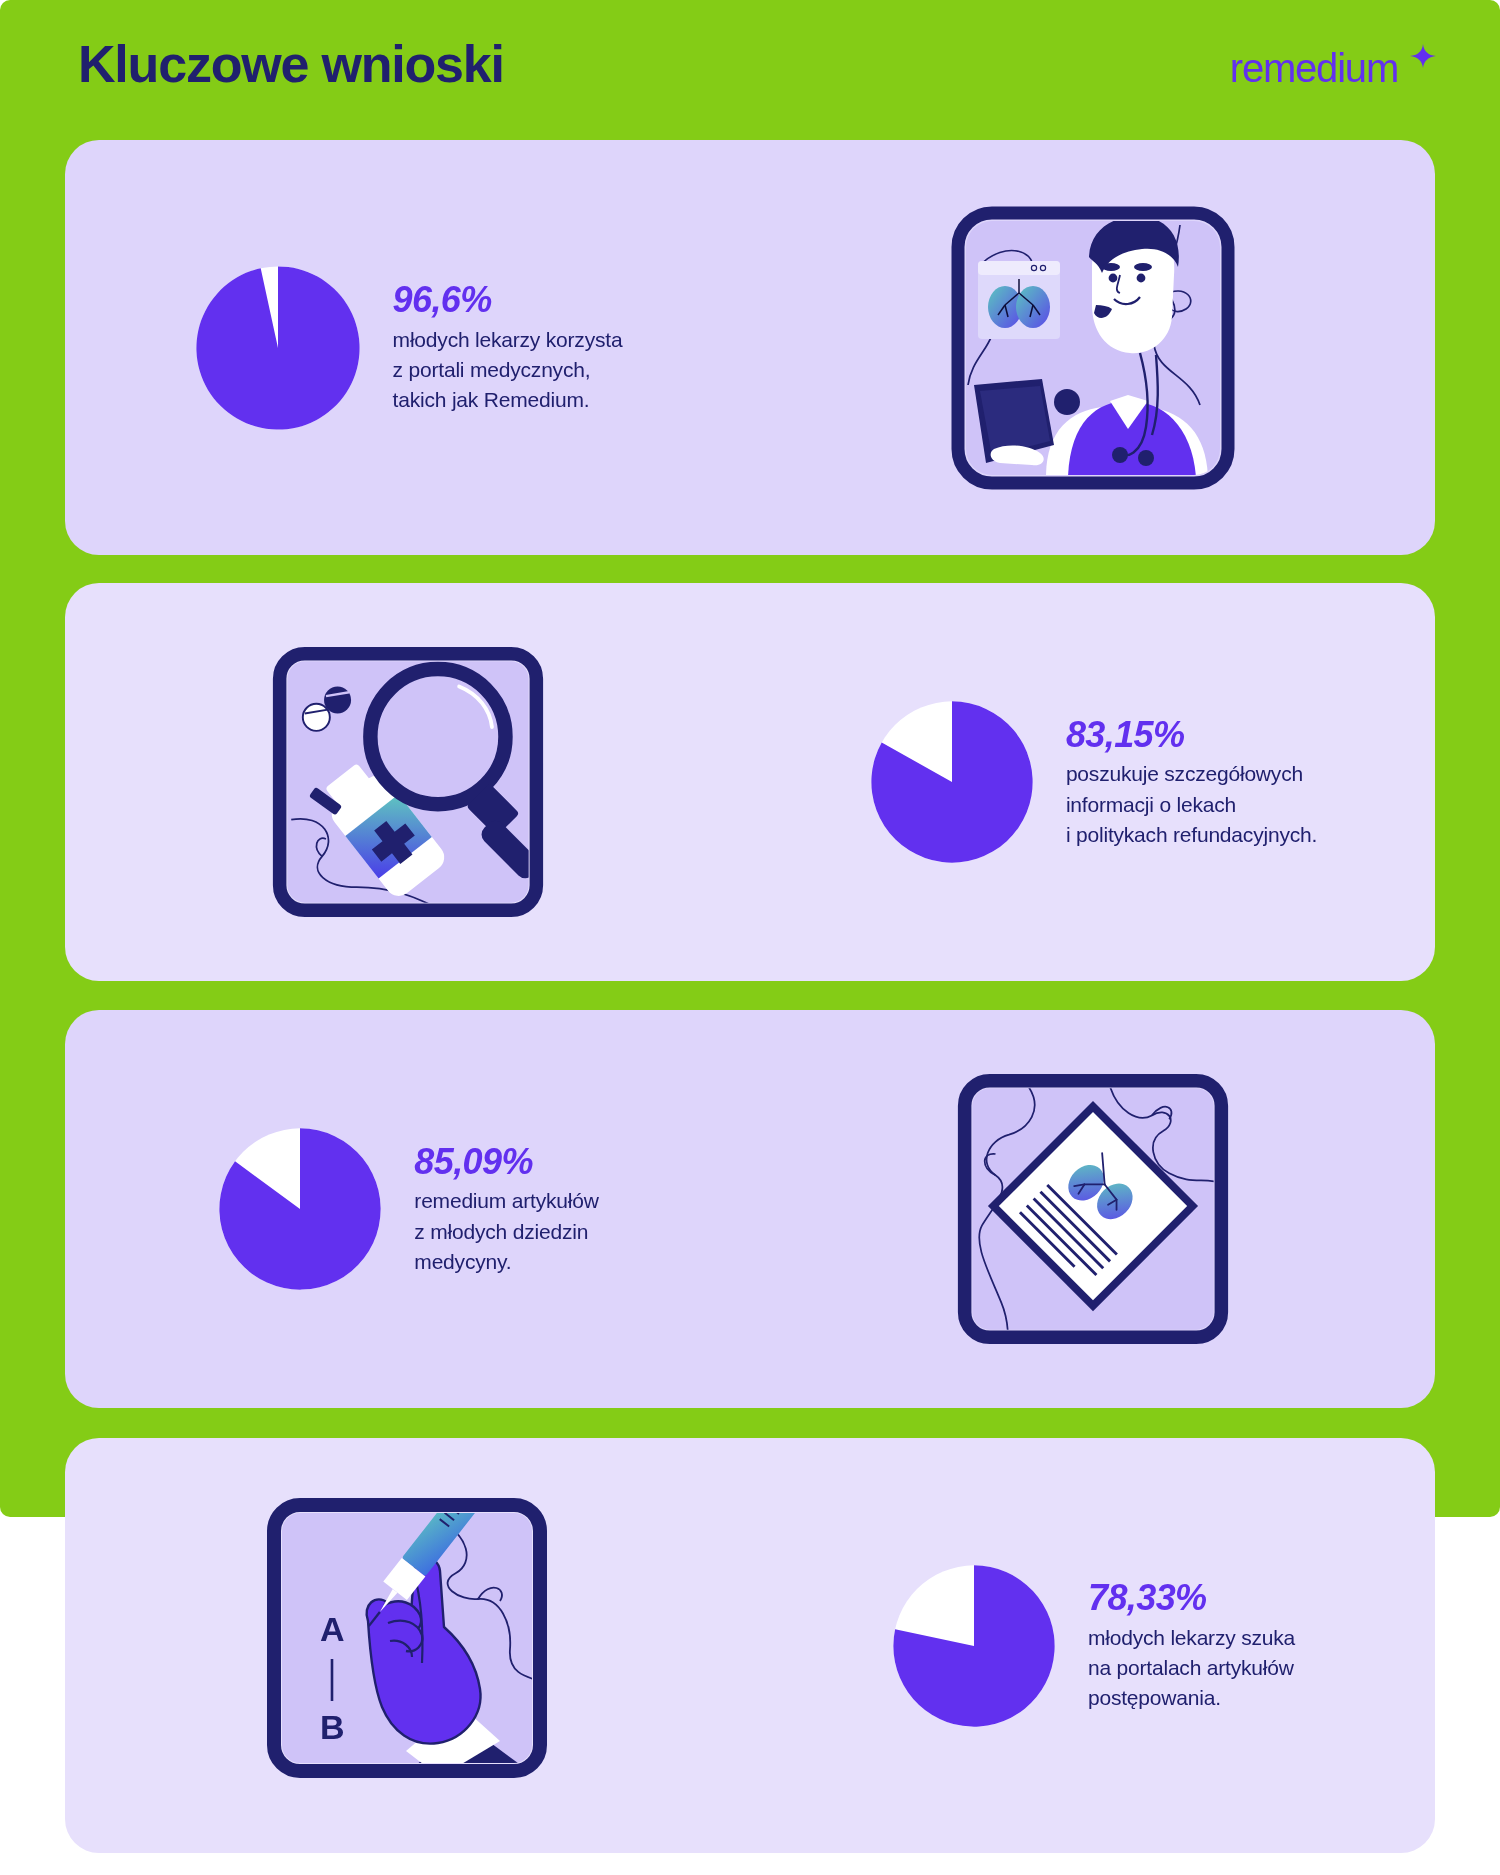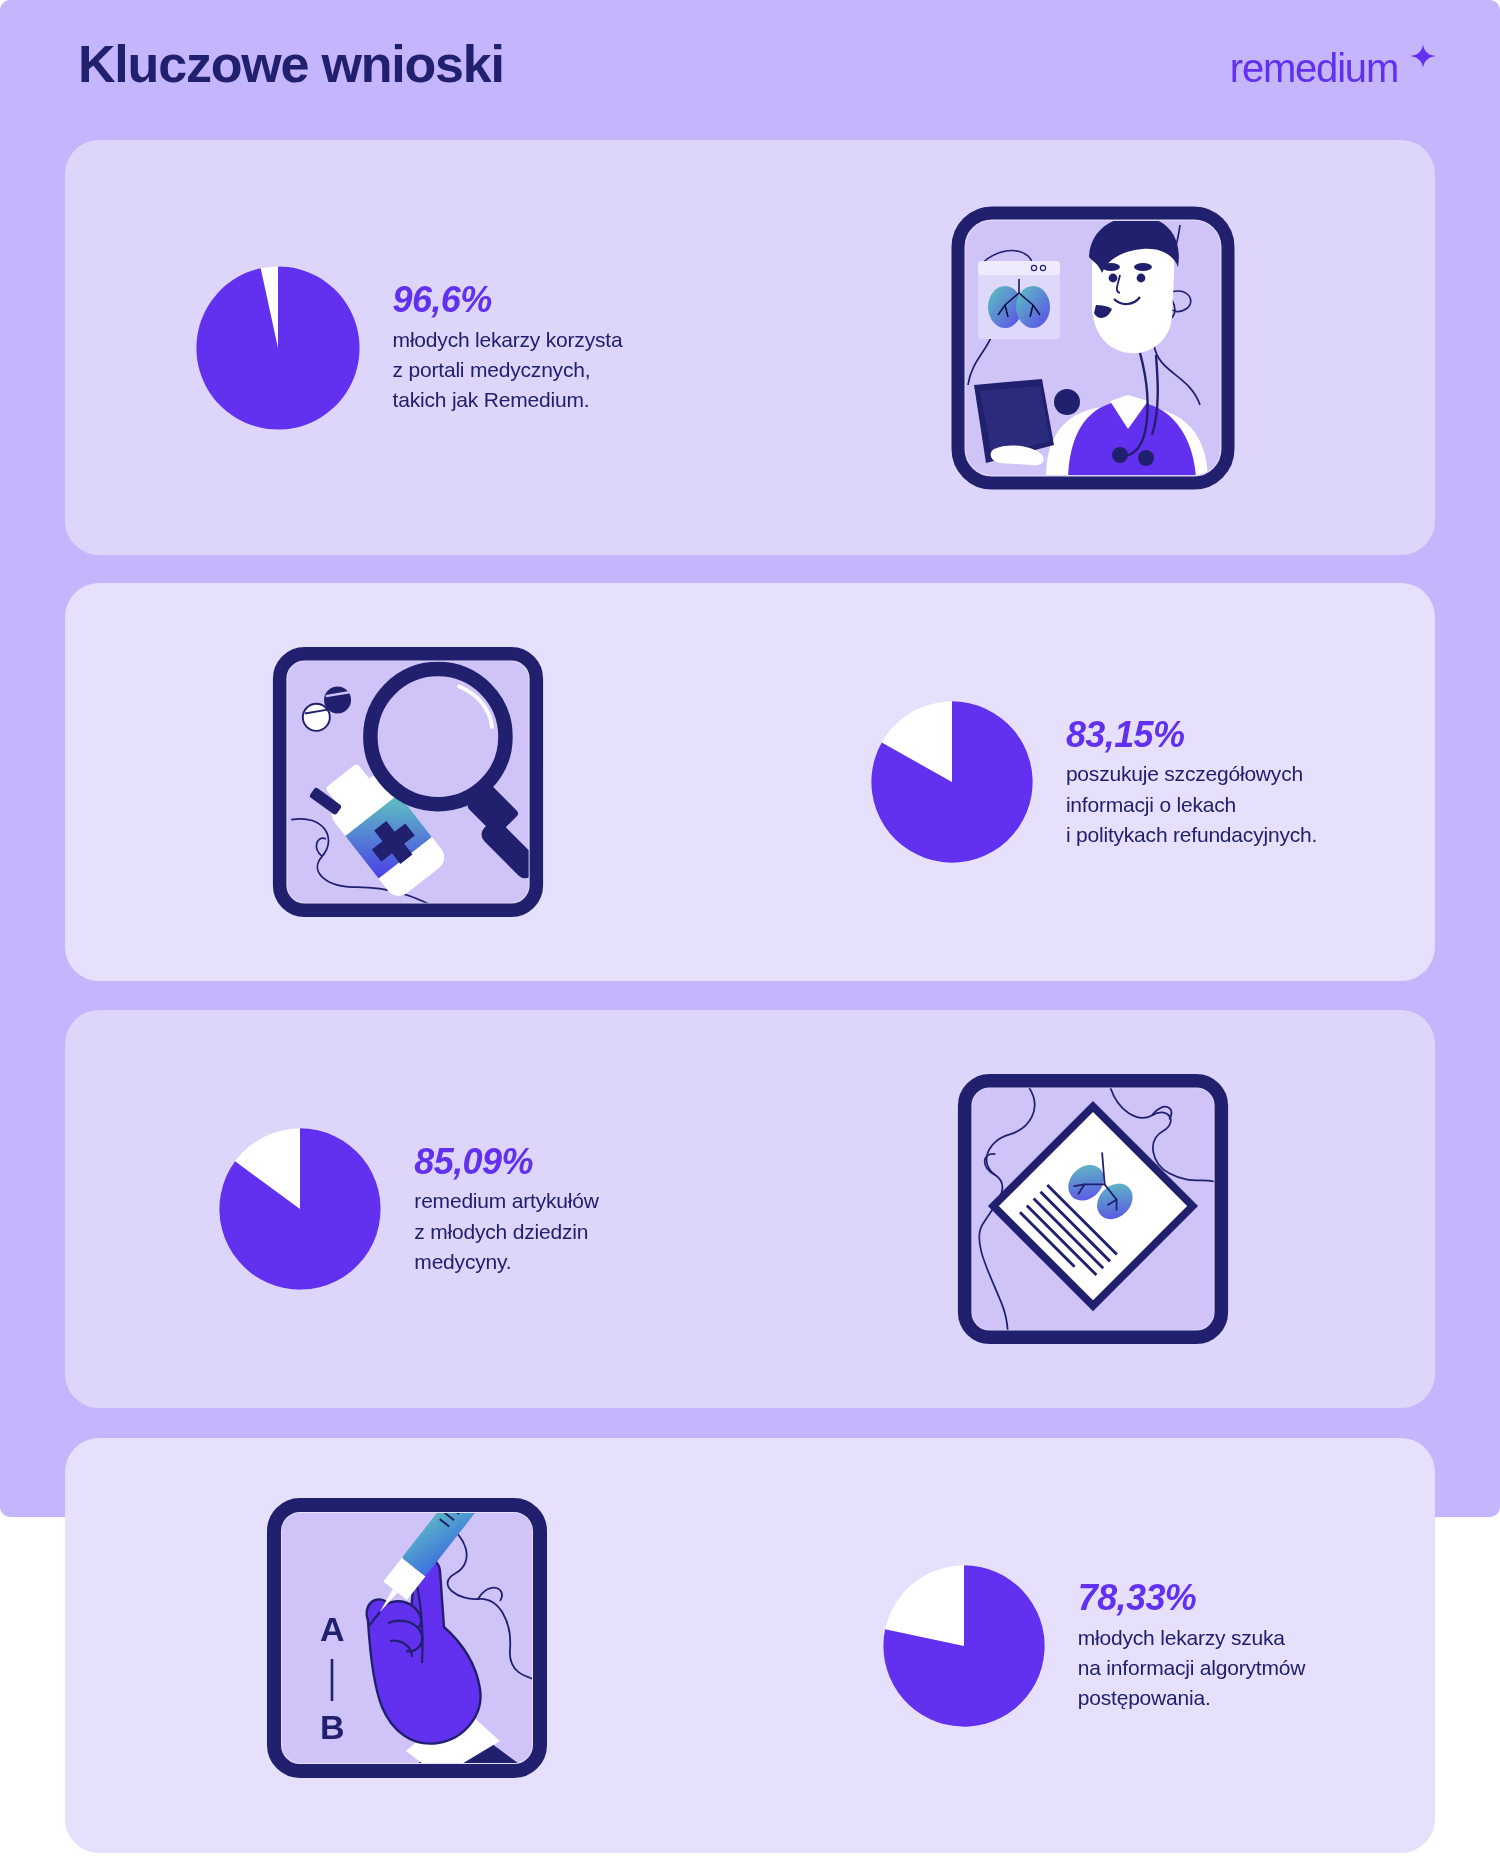--- a/index.html
+++ b/index.html
@@ -2,21 +2,21 @@
 <html><head>
 <meta charset="utf-8">
 <style>
   * { margin:0; padding:0; box-sizing:border-box; }
   html,body{
     width:1500px; height:1875px;
     background:#ffffff;
     font-family:"Liberation Sans", sans-serif;
     overflow:hidden;
   }
-  .page{ position:relative; width:1500px; height:1517px; background:#c4b5fd;border-radius:10px; }
+  .page{ position:relative; width:1500px; height:1517px; background:#84cc16;border-radius:10px; }
 
   
   .header{
     position:absolute; left:0; top:0; width:1500px; height:140px;
   }
   .page-title{
     position:absolute; left:78px; top:34px;
     font-size:52px; font-weight:bold; color:#20206e;
     letter-spacing:-1.2px;
   }
@@ -356,21 +356,21 @@
       <div class="half chart">
         <div class="stat-group">
           <svg class="pie" width="168" height="168" viewBox="0 0 100 100">
             <circle cx="50" cy="50" r="48" fill="#ffffff"></circle>
             <path d="M 50 50 L 3.05 40.03 A 48 48 0 1 0 50 2 Z" fill="#6230ef"></path>
           </svg>
           <div class="stat-text">
             <div class="stat-pct">78,33%</div>
             <div class="stat-desc">
               <span>młodych lekarzy szuka</span>
-              <span>na informacji algorytmów</span>
+              <span>na portalach artykułów</span>
               <span>postępowania.</span>
             </div>
           </div>
         </div>
       </div>
     </div>
   </div>
 
 </div>
 

